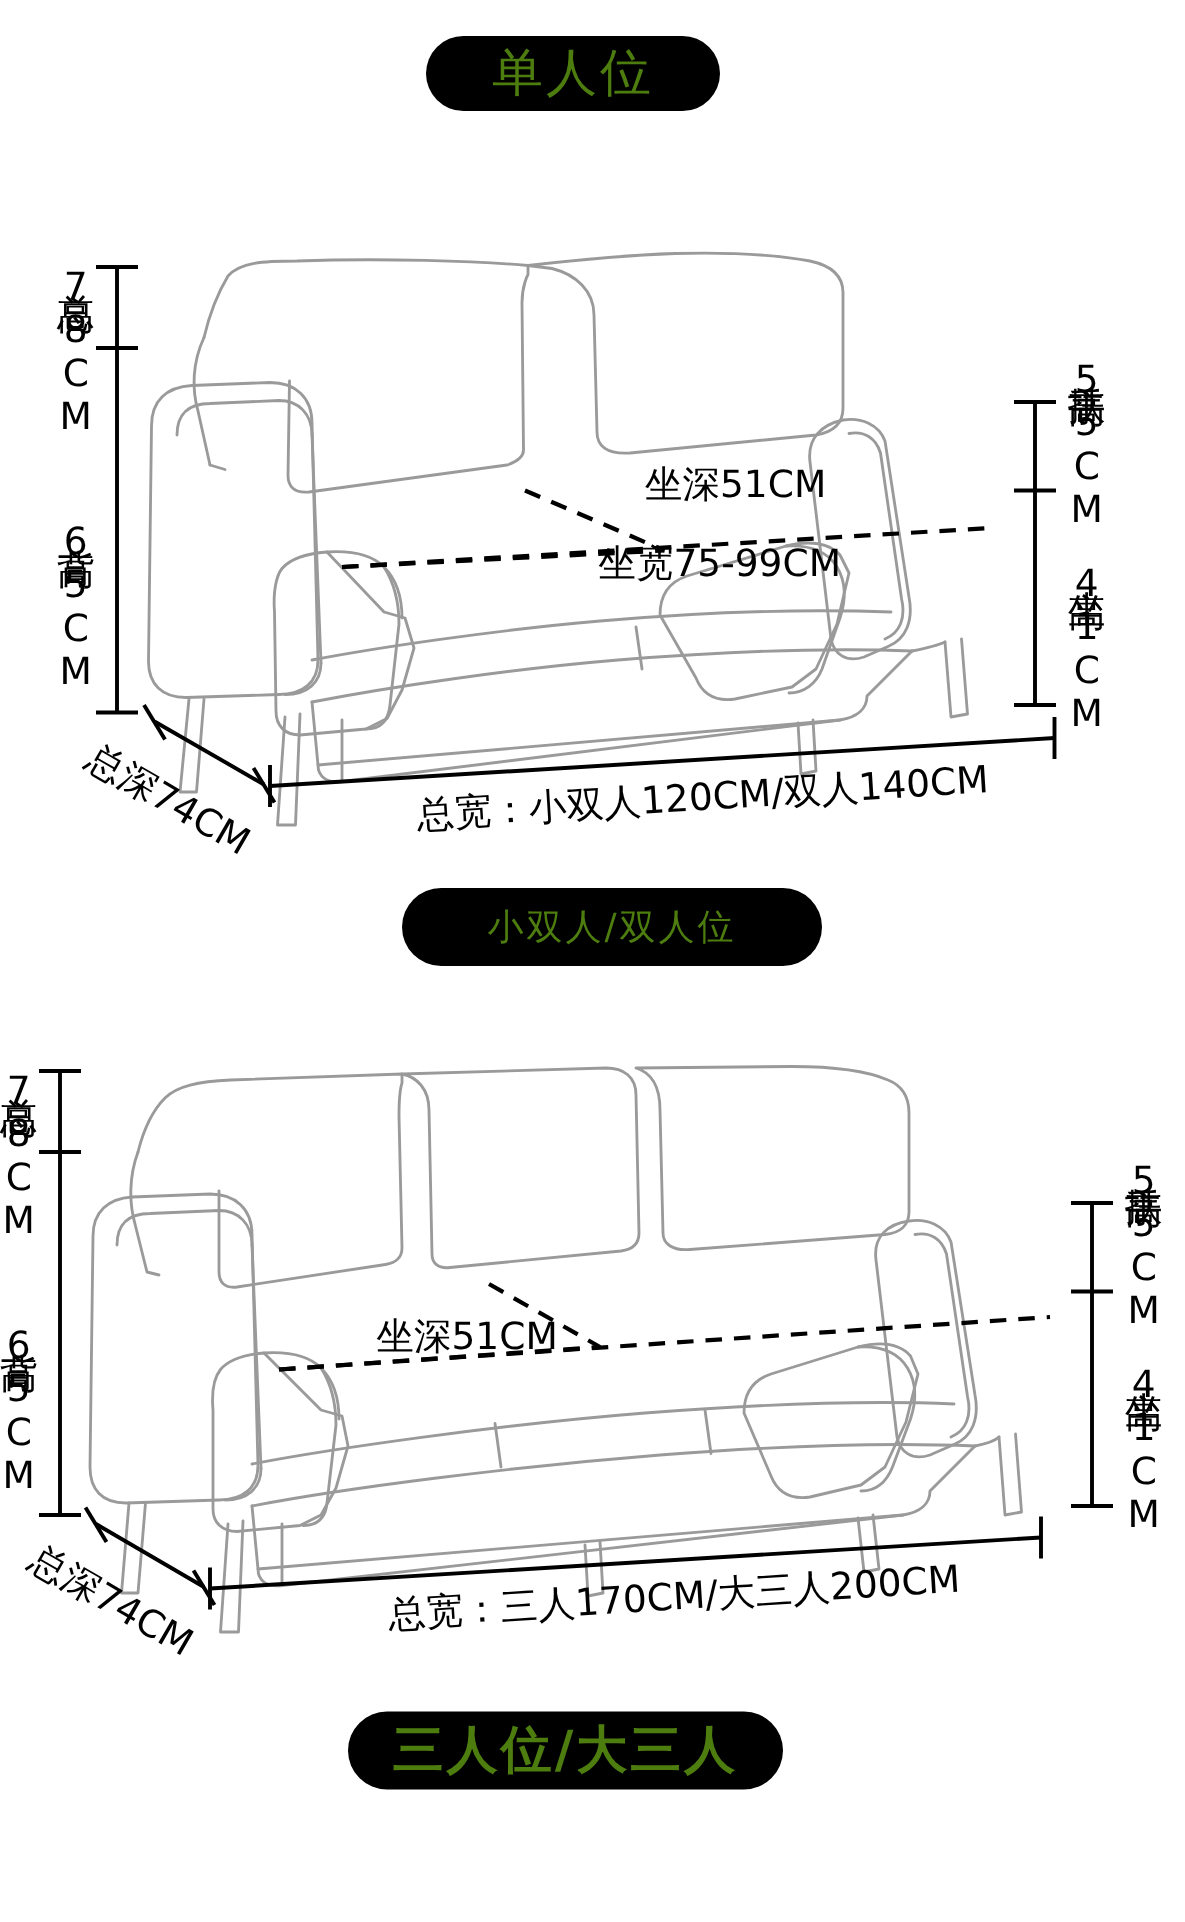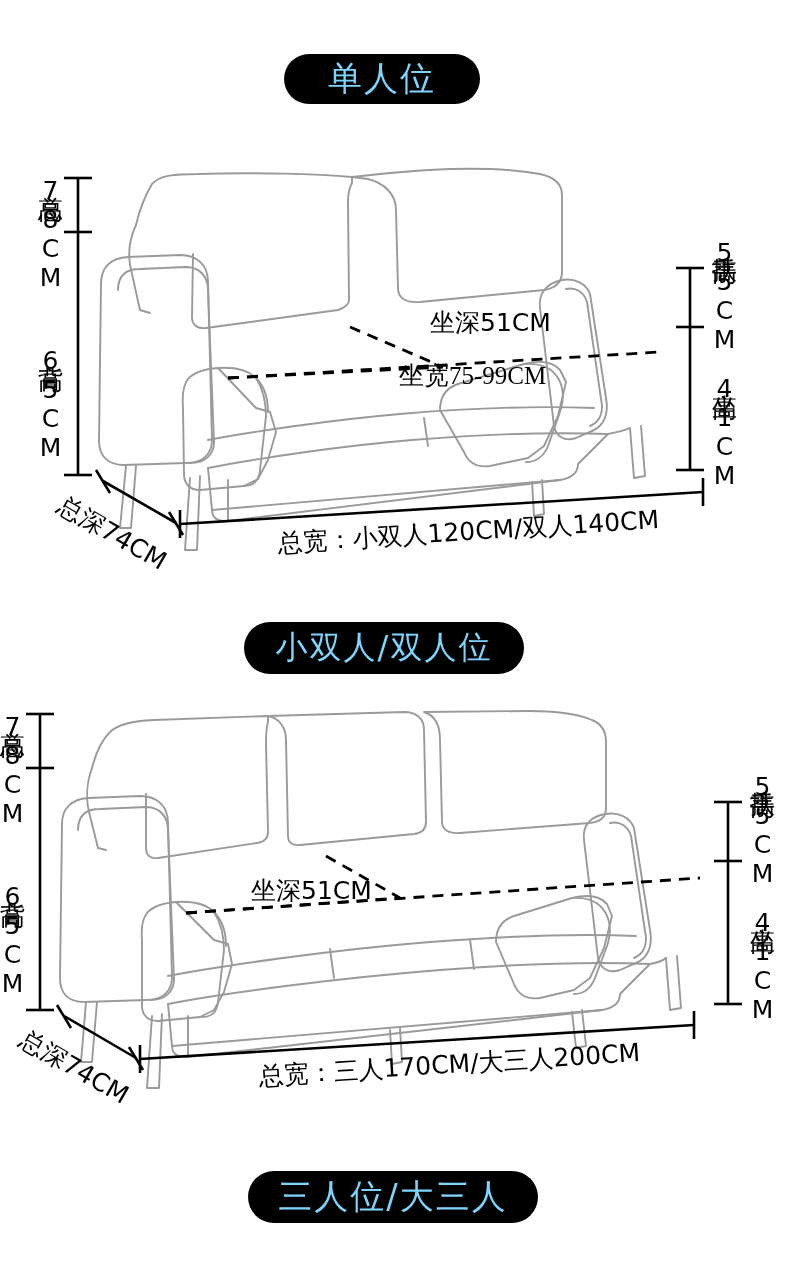--- a/index.html
+++ b/index.html
@@ -20,34 +20,33 @@
     left: 0; top: 0;
     width: 790px;
     height: 1281px;
     background: #ffffff;
   }
 
   
   .pill {
     position: absolute;
     background: #000000;
-    color: #7dd3fc;
+    color: #4d7c0f;
     border-radius: 40px;
     display: flex;
     align-items: center;
     justify-content: center;
     letter-spacing: 2px;
     font-weight: 400;
     white-space: nowrap;
     font-family: "DejaVu Sans", "Liberation Sans", sans-serif;
-    margin-top: 30px;
   }
   #pill-1 { left: 284px; top: 24px;   width: 196px; height: 50px; font-size: 34px; }
-  #pill-2 { left: 244px; top: 592px;  width: 280px; height: 52px; font-size: 32px; }
-  #pill-3 { left: 248px; top: 1141px; width: 290px; height: 52px; font-size: 34px; }
+  #pill-2 { left: 268px; top: 592px;  width: 280px; height: 52px; font-size: 24px; }
+  #pill-3 { left: 232px; top: 1141px; width: 290px; height: 52px; font-size: 34px; font-weight: bold; }
 
   
   .stage {
     position: absolute;
     left: 0;
     width: 790px;
   }
   #stage-1 { top: 150px; height: 420px; }
   #stage-2 { top: 690px; height: 420px; }
   .stage svg { display: block; width: 790px; height: 420px; overflow: visible; }
@@ -168,21 +167,21 @@
       <line class="dim-solid" x1="180" y1="360" x2="180" y2="388"></line>
       <line class="dim-solid" x1="703" y1="328" x2="703" y2="356"></line>
     </svg>
   </div>
 
   <div class="dimtext vert-down" style="left:38px; top:176px;">总高78CM</div>
   <div class="dimtext vert-down" style="left:38px; top:346px;">背高65CM</div>
   <div class="dimtext vert-down" style="left:712px; top:238px;">扶手高55CM</div>
   <div class="dimtext vert-down" style="left:712px; top:374px;">坐高41CM</div>
   <div class="dimtext" style="left:430px; top:310px;">坐深51CM</div>
-  <div class="dimtext" style="left:399px; top:363px;font-family:Liberation Serif, serif;">坐宽75-99CM</div>
+  <div class="dimtext" style="left:399px; top:363px;">坐宽75-99CM</div>
   <div class="dimtext rot-diag" style="left:66px; top:492px; transform: rotate(30deg);">总深74CM</div>
   <div class="dimtext rot-diag" style="left:277px; top:531px; transform: rotate(-3.6deg);">总宽：小双人120CM/双人140CM</div>
 
   <div class="pill" id="pill-2">小双人/双人位</div>
 
   <div class="stage" id="stage-2">
     <svg viewBox="0 0 790 420" xmlns="http://www.w3.org/2000/svg">
 
       <path class="sofa-line" d="M92,78 C96,62 102,50 110,42 C118,34 132,31 154,30
                L268,26 L268,32 C266,38 266,46 266,54 L268,142

